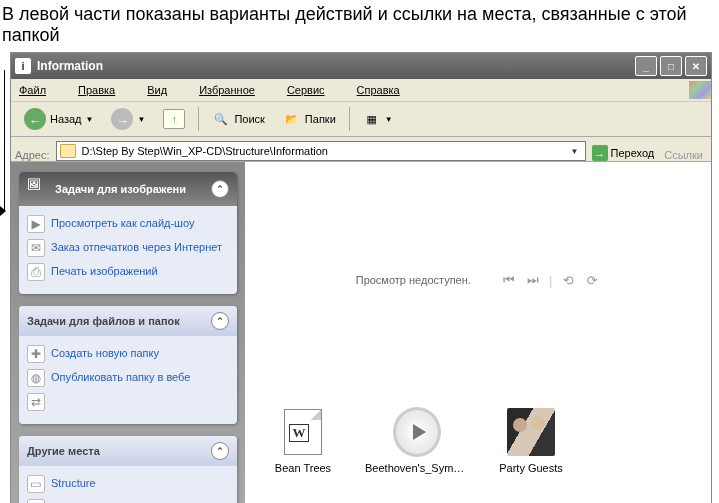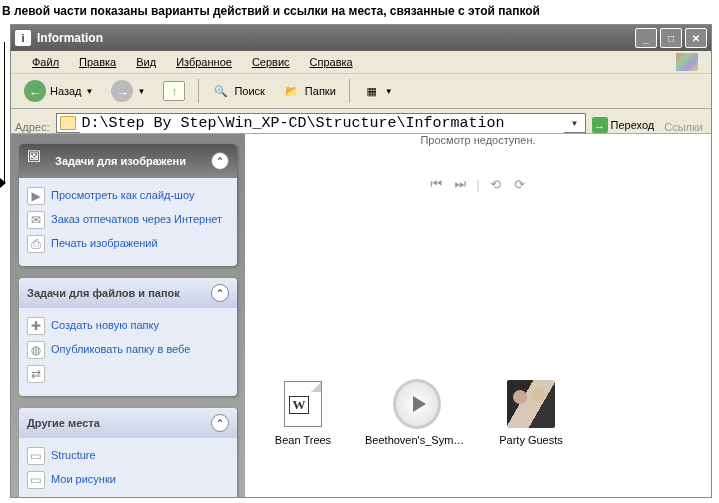--- a/index.html
+++ b/index.html
@@ -1,58 +1,58 @@
 <!DOCTYPE html>
 <html><head>
 <meta charset="utf-8">
 <style>
 body{margin:0;padding:0;font-family:Tahoma,sans-serif;font-size:11px;background:#fff;color:#000;width:719px}
-.caption{font-weight:bold;padding:4px 0 6px 2px;font-size:12px}
+.caption{font-weight:normal;padding:4px 0 6px 2px;font-size:18px}
 .window{border:1px solid #888;background:#ece9d8;position:relative;margin-left:10px;width:700px;height:472px;overflow:hidden}
 .pointer-line{width:1px;height:140px;background:#000;position:absolute;left:4px;top:18px}
 .pointer-arrow{position:absolute;left:0;top:154px;width:0;height:0;border-top:5px solid transparent;border-bottom:5px solid transparent;border-left:6px solid #000}
 .titlebar{background:linear-gradient(#7a7a7a,#5a5a5a);height:26px;display:flex;align-items:center;color:#fff;padding:0 4px;font-size:12px}
 .titlebar .app-icon{width:16px;height:16px;background:#fff;border-radius:2px;margin-right:6px;display:flex;align-items:center;justify-content:center;color:#333;font-weight:bold;font-size:11px}
 .titlebar .title{flex:1;font-weight:bold}
 .win-btns{display:flex;gap:3px}
 .win-btn{width:20px;height:18px;border:1px solid #fff;border-radius:2px;background:#888;display:flex;align-items:center;justify-content:center;font-weight:bold;font-size:10px;cursor:pointer;color:#fff}
-.menubar{background:#ece9d8;height:22px;display:flex;align-items:center;padding:0 13px;gap:4px;border-bottom:1px solid #ccc}
+.menubar{background:#ece9d8;height:22px;display:flex;align-items:center;padding:0 0;gap:16px;border-bottom:1px solid #ccc}
 .menubar .menu-item{padding:2px 8px;cursor:pointer}
 .menubar .menu-item span{text-decoration:underline;text-decoration-color:#000}
 .menubar .logo{margin-left:auto;width:22px;height:18px;background:linear-gradient(135deg,#d33,#5a5,#55d,#da4);opacity:.5}
 .toolbar{background:#ece9d8;height:34px;display:flex;align-items:center;padding:0 6px;gap:4px;border-bottom:1px solid #aaa}
 .tb-btn{display:flex;align-items:center;gap:4px;padding:2px 6px;cursor:pointer;border:1px solid transparent;border-radius:3px}
 .tb-sep{width:1px;height:24px;background:#aaa;margin:0 2px}
 .icon-circle{width:22px;height:22px;border-radius:50%;display:flex;align-items:center;justify-content:center;font-size:13px;color:#fff}
 .back-icn{background:#6a6}
 .fwd-icn{background:#bbb}
 .up-icn{border:1px solid #999;width:20px;height:18px;background:#ffe;border-radius:2px;display:flex;align-items:center;justify-content:center;font-size:11px;color:#5a5}
 .search-icn,.folders-icn,.views-icn{width:18px;height:18px;display:flex;align-items:center;justify-content:center}
 .addrbar{background:#ece9d8;height:24px;display:flex;align-items:flex-end;padding:0 4px;gap:6px;border-bottom:1px solid #aaa}
 .addrbar .lbl{color:#777}
 .addr-input{flex:1;display:flex;align-items:center;height:18px;border:1px solid #7a7a7a;background:#fff;padding:0 3px;gap:4px}
 .addr-input .fld-icon{width:14px;height:12px;background:#ffe9a8;border:1px solid #caa84e;border-radius:1px}
-.addr-input input{border:0;flex:1;font-family:Liberation Mono, monospace;font-size:15px;outline:none}
+.addr-input input{border:0;flex:1;font-family:Liberation Sans, sans-serif;font-size:11px;outline:none}
 .addr-dd{width:14px;display:flex;align-items:center;justify-content:center;font-size:8px;color:#333;cursor:pointer}
 .go-btn{display:flex;align-items:center;gap:3px;cursor:pointer}
 .go-arrow{width:16px;height:16px;background:#5a5;border-radius:2px;display:flex;align-items:center;justify-content:center;color:#fff;font-size:11px}
 .links-lbl{color:#999;padding:0 4px}
 .body-area{display:flex;height:366px}
 .sidebar{width:218px;background:linear-gradient(#888,#aaa);padding:10px 8px;overflow:hidden}
 .panel{background:#e8ecf6;border-radius:4px;margin-bottom:12px;font-size:11px;box-shadow:1px 1px 3px rgba(0,0,0,.3)}
 .panel-hdr{display:flex;align-items:center;padding:6px 8px;font-weight:bold;color:#444;border-radius:4px 4px 0 0}
 .panel-hdr.primary{background:linear-gradient(#555,#888);color:#fff}
 .panel-hdr.secondary{background:linear-gradient(#e8ecf6,#c8d0e8)}
 .panel-hdr .hdr-icon{width:22px;height:22px;margin-right:6px}
 .collapse-btn{width:16px;height:16px;border-radius:50%;background:#fff;border:1px solid #888;display:flex;align-items:center;justify-content:center;font-size:9px;margin-left:auto;cursor:pointer;color:#444}
 .panel-body{padding:6px 8px 10px}
 .task-item{display:flex;align-items:center;gap:6px;padding:3px 0;color:#215dc6;cursor:pointer;line-height:1.2}
 .task-icon{width:16px;height:16px;flex-shrink:0;display:flex;align-items:center;justify-content:center;font-size:12px;color:#888;border:1px solid #bbb;background:#fff;border-radius:2px}
 .content{flex:1;background:#fff;display:flex;flex-direction:column}
-.preview{flex:1;display:flex;flex-direction:column;align-items:center;color:#666;gap:30px}
+.preview{flex:1;display:flex;flex-direction:row;align-items:center;justify-content:center;color:#666;gap:30px}
 .controls{display:flex;align-items:center;gap:8px;font-size:13px;color:#999}
 .ctrl-btn{cursor:pointer;width:16px;height:16px;display:flex;align-items:center;justify-content:center}
 .files{display:flex;padding:10px 4px;gap:6px;height:110px}
 .file-item{width:108px;display:flex;flex-direction:column;align-items:center;gap:6px;cursor:pointer;text-align:center}
 .file-icon{width:48px;height:48px;display:flex;align-items:center;justify-content:center}
 .file-label{font-size:11px;max-width:104px;white-space:nowrap;overflow:hidden;text-overflow:ellipsis}
 .doc-icon{width:36px;height:44px;border:1px solid #888;background:#fff;position:relative}
 .doc-icon::before{content:"";position:absolute;top:0;right:0;width:10px;height:10px;background:linear-gradient(135deg,#fff 50%,#ccc 50%)}
 .word-w{position:absolute;left:4px;top:14px;width:18px;height:16px;border:1px solid #333;display:flex;align-items:center;justify-content:center;font-weight:bold;font-family:serif;font-size:13px;color:#333}
 .txt-lines{position:absolute;left:6px;top:10px;right:6px}

